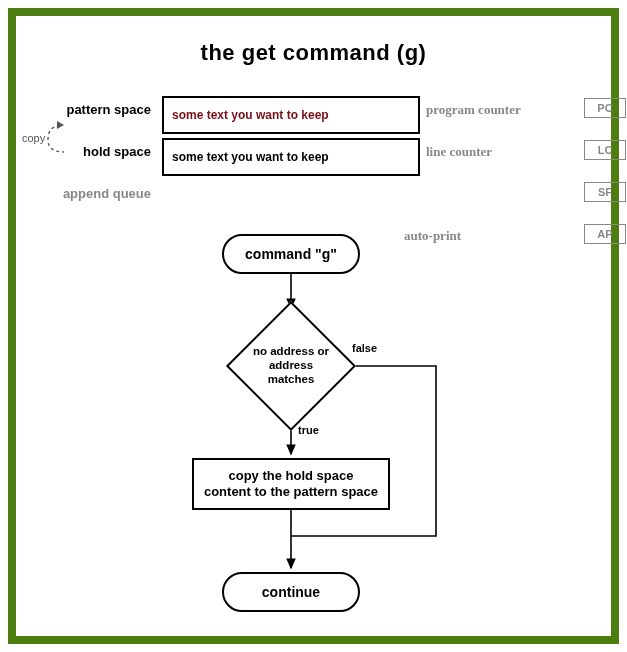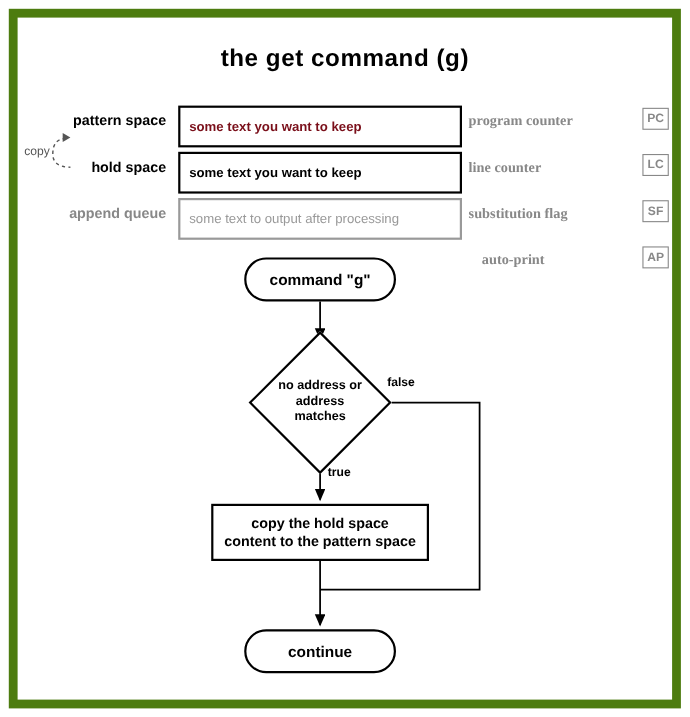--- a/index.html
+++ b/index.html
@@ -50,21 +50,21 @@
     font-size: 13px;
     font-weight: 600;
     font-family: Liberation Serif, serif;
   }
   .tinybox {
     position: absolute;
     border: 1.5px solid #888;
     color: #888;
     font-size: 11px;
     text-align: center;
-    width: 24px; height: 20px;
+    width: 42px; height: 20px;
     line-height: 18px;
     font-weight: 600;
   }
   .copytag {
     position: absolute;
     font-size: 11px;
     color: #555;
   }
   
   .pill {
@@ -130,38 +130,36 @@
 <div class="frame">
 
   <div class="title">the get command (g)</div>
 
   <div class="label" style="left:0;width:135px;top:128px">hold space</div>
   <div class="label" style="left:0;width:135px;top:86px">pattern space</div>
   <div class="label dim" style="left:0;width:135px;top:170px">append queue</div>
 
   <div class="box red" style="left:146px;top:80px;width:258px">some text you want to keep</div>
   <div class="box" style="left:146px;top:122px;width:258px">some text you want to keep</div>
-  <div class="box dim" style="left:146px;top:164px;width:258px">some text to output after processing</div>
 
   <svg class="arrows">
     <path d="M 44 110 Q 32 110 32 124 Q 32 136 48 136" stroke="#555" stroke-width="1.3" fill="none" stroke-dasharray="3,3"></path>
     <path d="M 41 105 L 48 109 L 41 113 Z" fill="#555"></path>
   </svg>
   <div class="copytag" style="left:6px;top:116px">copy</div>
 
   <div class="rlabel" style="left:410px;width:150px;top:86px">program counter</div>
   <div class="tinybox" style="left:568px;top:82px">PC</div>
 
   <div class="rlabel" style="left:410px;width:150px;top:128px">line counter</div>
   <div class="tinybox" style="left:568px;top:124px">LC</div>
 
-  <div class="rlabel" style="left:410px;width:150px;top:170px">substitution flag</div>
   <div class="tinybox" style="left:568px;top:166px">SF</div>
 
-  <div class="rlabel" style="left:422px;width:150px;top:212px">auto-print</div>
+  <div class="rlabel" style="left:388px;width:150px;top:212px">auto-print</div>
   <div class="tinybox" style="left:568px;top:208px">AP</div>
 
   <svg class="arrows">
     <defs>
       <marker id="ah" markerWidth="8" markerHeight="8" refX="6" refY="3" orient="auto">
         <path d="M0,0 L7,3 L0,6 Z" fill="#000"></path>
       </marker>
     </defs>
 
     <line x1="275" y1="258" x2="275" y2="292" stroke="#000" stroke-width="1.6" marker-end="url(#ah)"></line>

